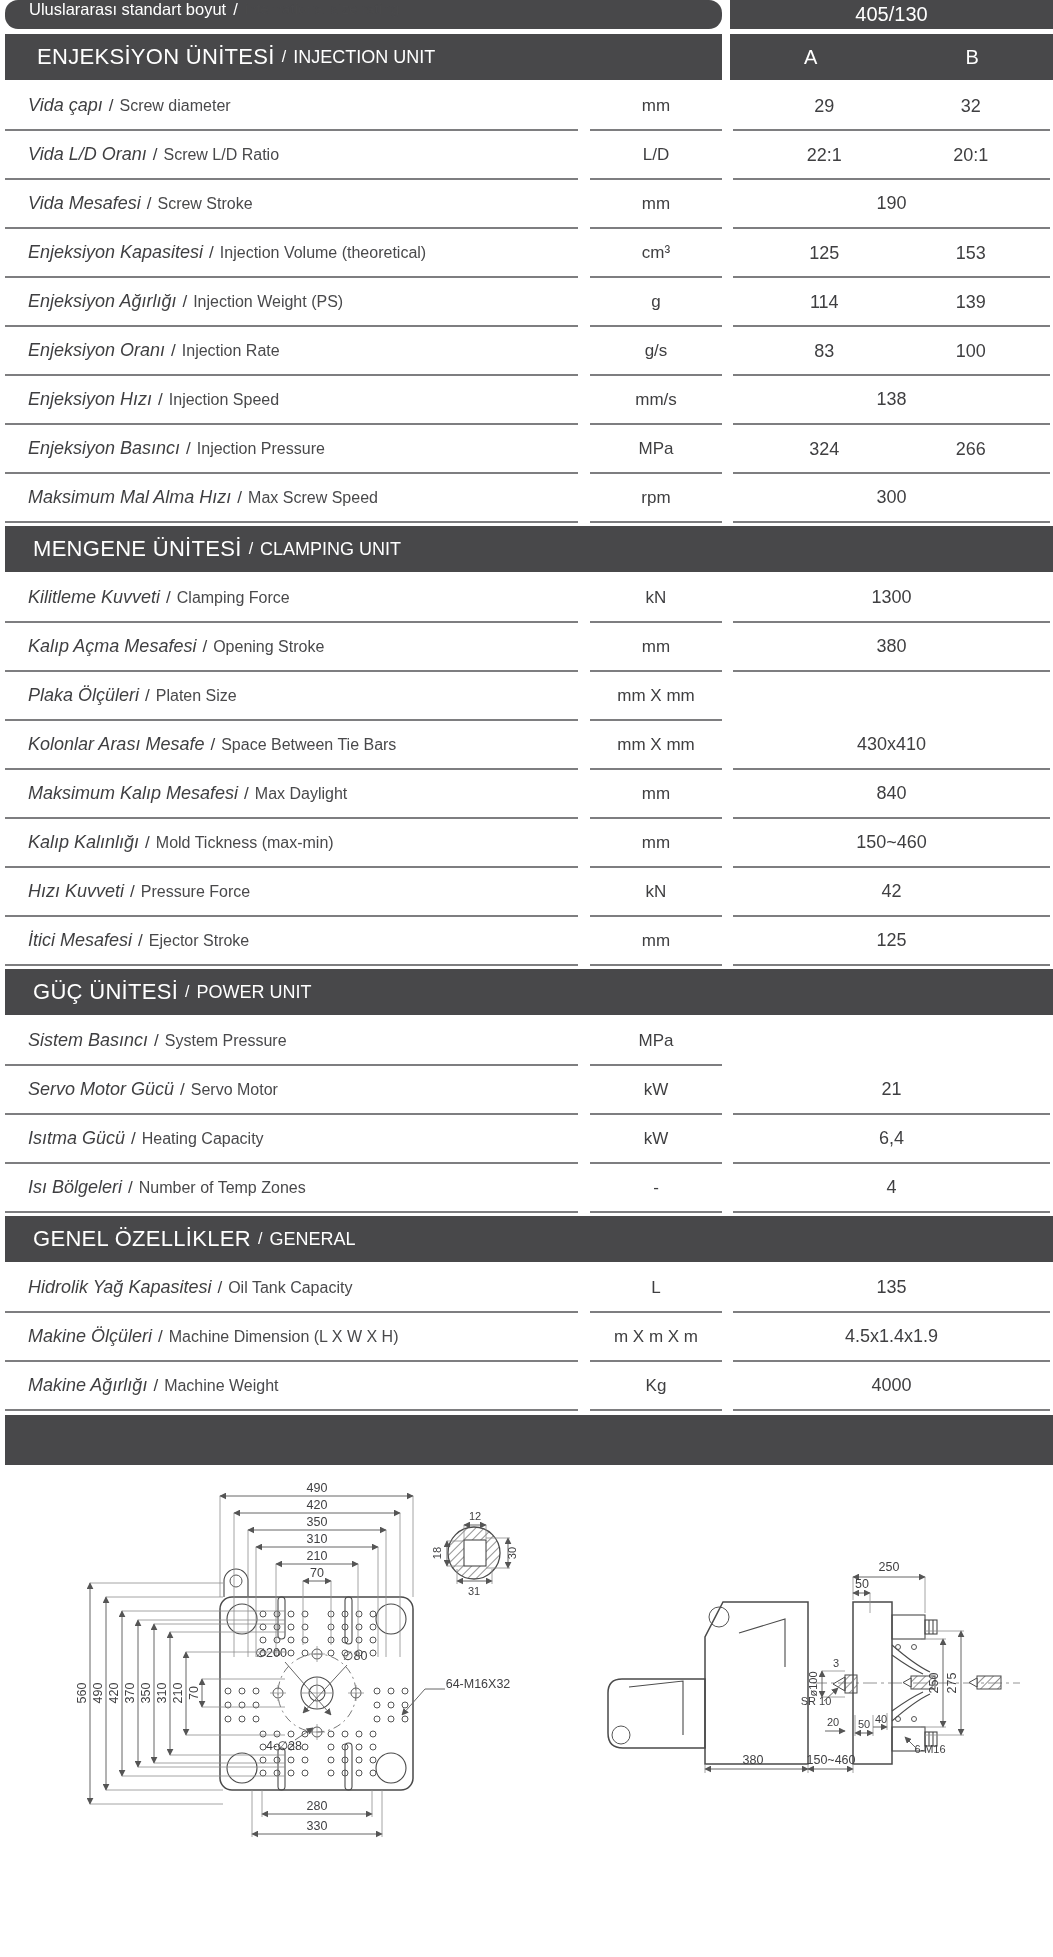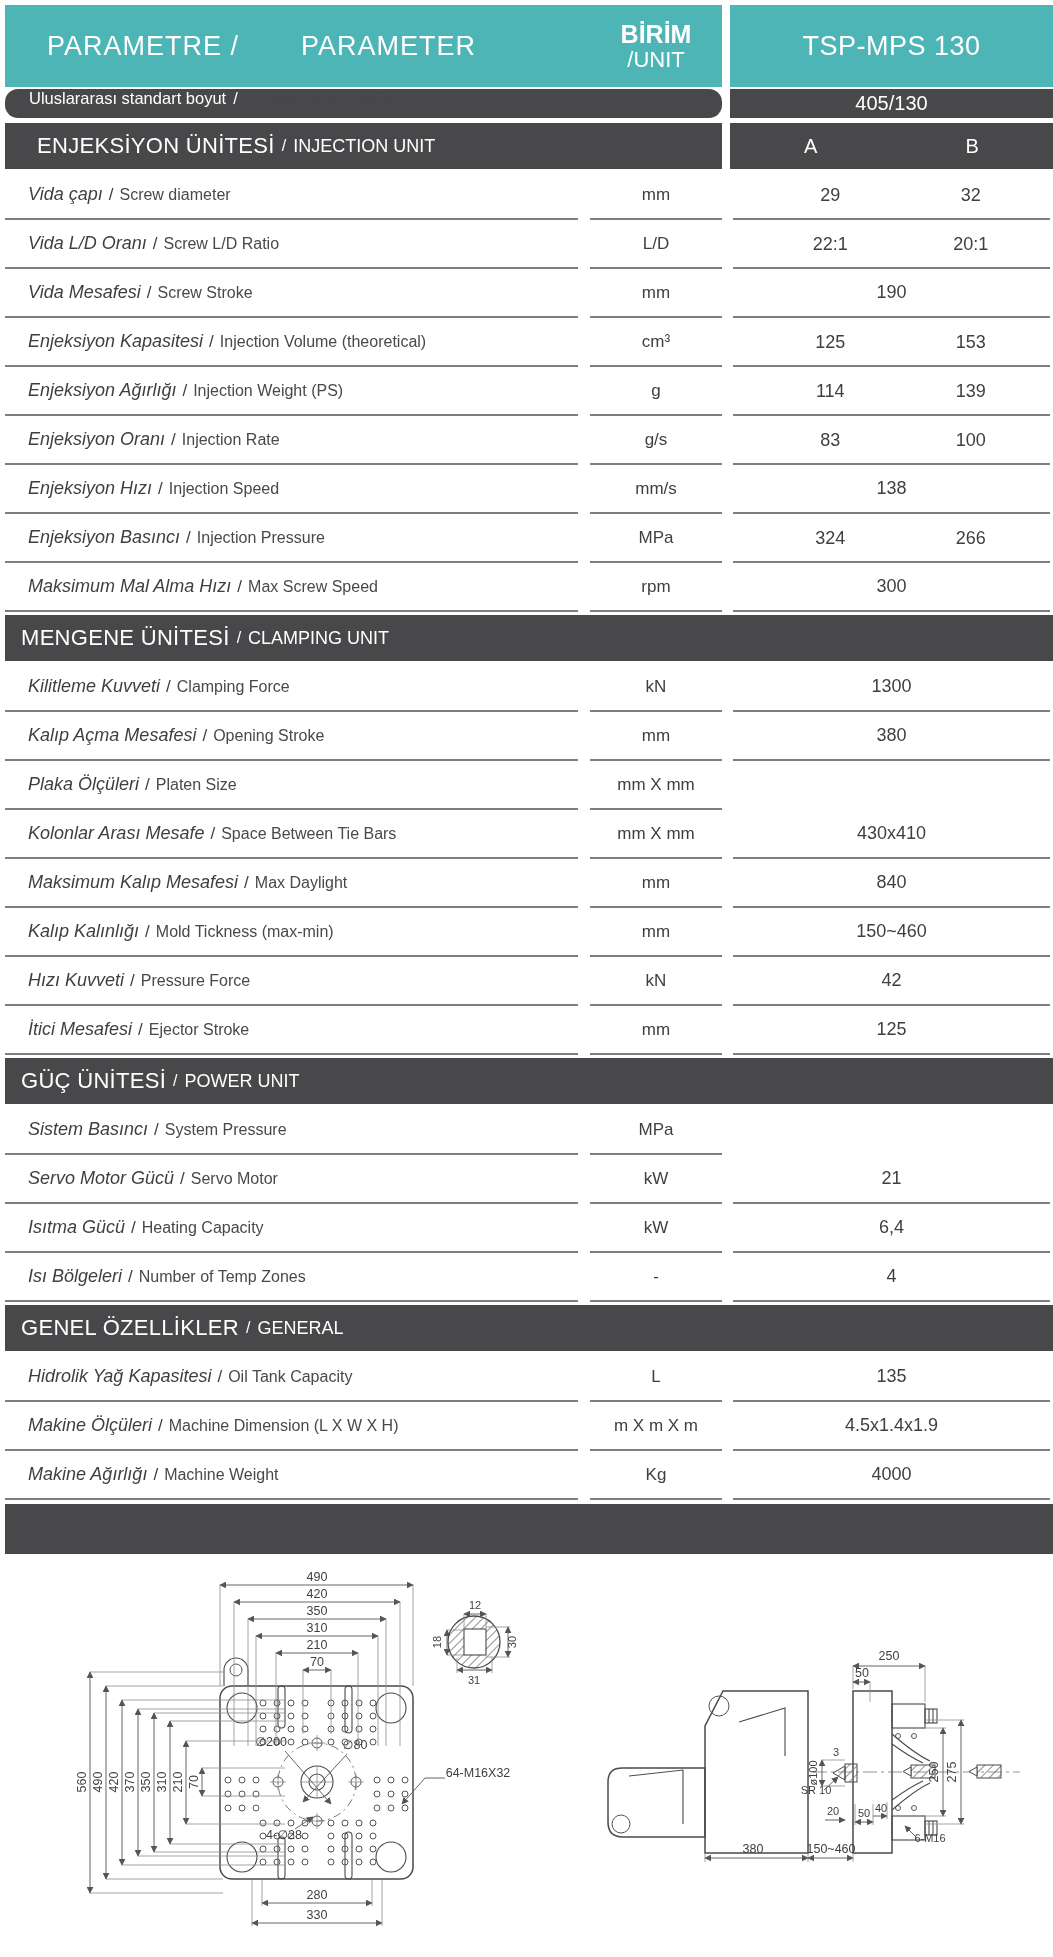--- a/index.html
+++ b/index.html
@@ -24,36 +24,36 @@
              padding-left:24px;box-sizing:border-box;font-size:16.5px;border-radius:13px;}
   .size-left .en{font-size:15px;}
   .size-right{flex:1;background:#48484a;color:#fff;display:flex;align-items:center;justify-content:center;
               font-size:20px;}
 
   
   .sec-header{display:flex;height:46px;margin:3px 0 2px;}
   .sec-left{width:717px;margin-right:8px;background:#48484a;color:#fff;display:flex;align-items:center;
             padding-left:32px;box-sizing:border-box;}
   .sec-full{flex:1;background:#48484a;color:#fff;display:flex;align-items:center;
-            padding-left:16px;box-sizing:border-box;}
+            padding-left:28px;box-sizing:border-box;}
   .sec-right{flex:1;background:#48484a;color:#fff;position:relative;}
   .sec-right span{position:absolute;top:50%;transform:translate(-50%,-50%);font-size:20px;}
   .sec-right .ca{left:25%;} .sec-right .cb{left:75%;}
   .sec-tr{font-size:22px;letter-spacing:.3px;}
   .sec-en{font-size:18px;}
   .sec-header .sep, .size-row .sep{margin:0 7px;}
 
   
   .row{display:flex;height:49px;}
   .cell{border-bottom:2px solid #7e7e80;display:flex;align-items:center;box-sizing:border-box;}
   .label{width:573px;margin-right:12px;padding-left:23px;}
   .unit{width:132px;margin-right:11px;justify-content:center;font-size:17px;}
   .vals{flex:1;margin-right:3px;position:relative;font-size:18px;}
   .va,.vb{position:absolute;top:50%;transform:translateY(-50%);width:50%;text-align:center;}
-  .va{left:18px;} .vb{right:0;}
+  .va{left:12px;} .vb{right:0;}
   .vspan{width:100%;text-align:center;}
   .tr{font-size:18px;font-style:italic;}
   .en{font-size:16px;color:#49494b;}
   .label .sep{margin:0 6px;font-size:17px;}
 
   
   .footer-bar{height:50px;background:#48484a;margin-top:4px;}
 
   
   .drawings{display:flex;width:1053px;margin-left:-5px;background:#fff;}
@@ -66,31 +66,20 @@
   .dashc{stroke:#777;stroke-width:1;stroke-dasharray:8 4 2 4;fill:none;}
   .dt{font-family:"Liberation Sans",sans-serif;font-size:12.5px;fill:#3f3f41;text-anchor:middle;}
   .dts{font-family:"Liberation Sans",sans-serif;font-size:11px;fill:#3f3f41;text-anchor:middle;}
   .hole{stroke:#555;stroke-width:1;fill:none;}
 </style>
 </head>
 <body>
 
 <div class="sheet">
 
-  <div class="thead">
-    <div class="thead-left">
-      <span class="h1">PARAMETRE /</span>
-      <span class="h1">PARAMETER</span>
-      <div class="unit-h">
-        <div class="uh1">BİRİM</div>
-        <div class="uh2">/UNIT</div>
-      </div>
-    </div>
-    <div class="thead-right">TSP-MPS 130</div>
-  </div>
 
   <div class="size-row">
     <div class="size-left">
       <span>Uluslararası standart boyut</span>
       <span class="sep">/</span>
       <span class="en">international size rating</span>
     </div>
     <div class="size-right">405/130</div>
   </div>
 

